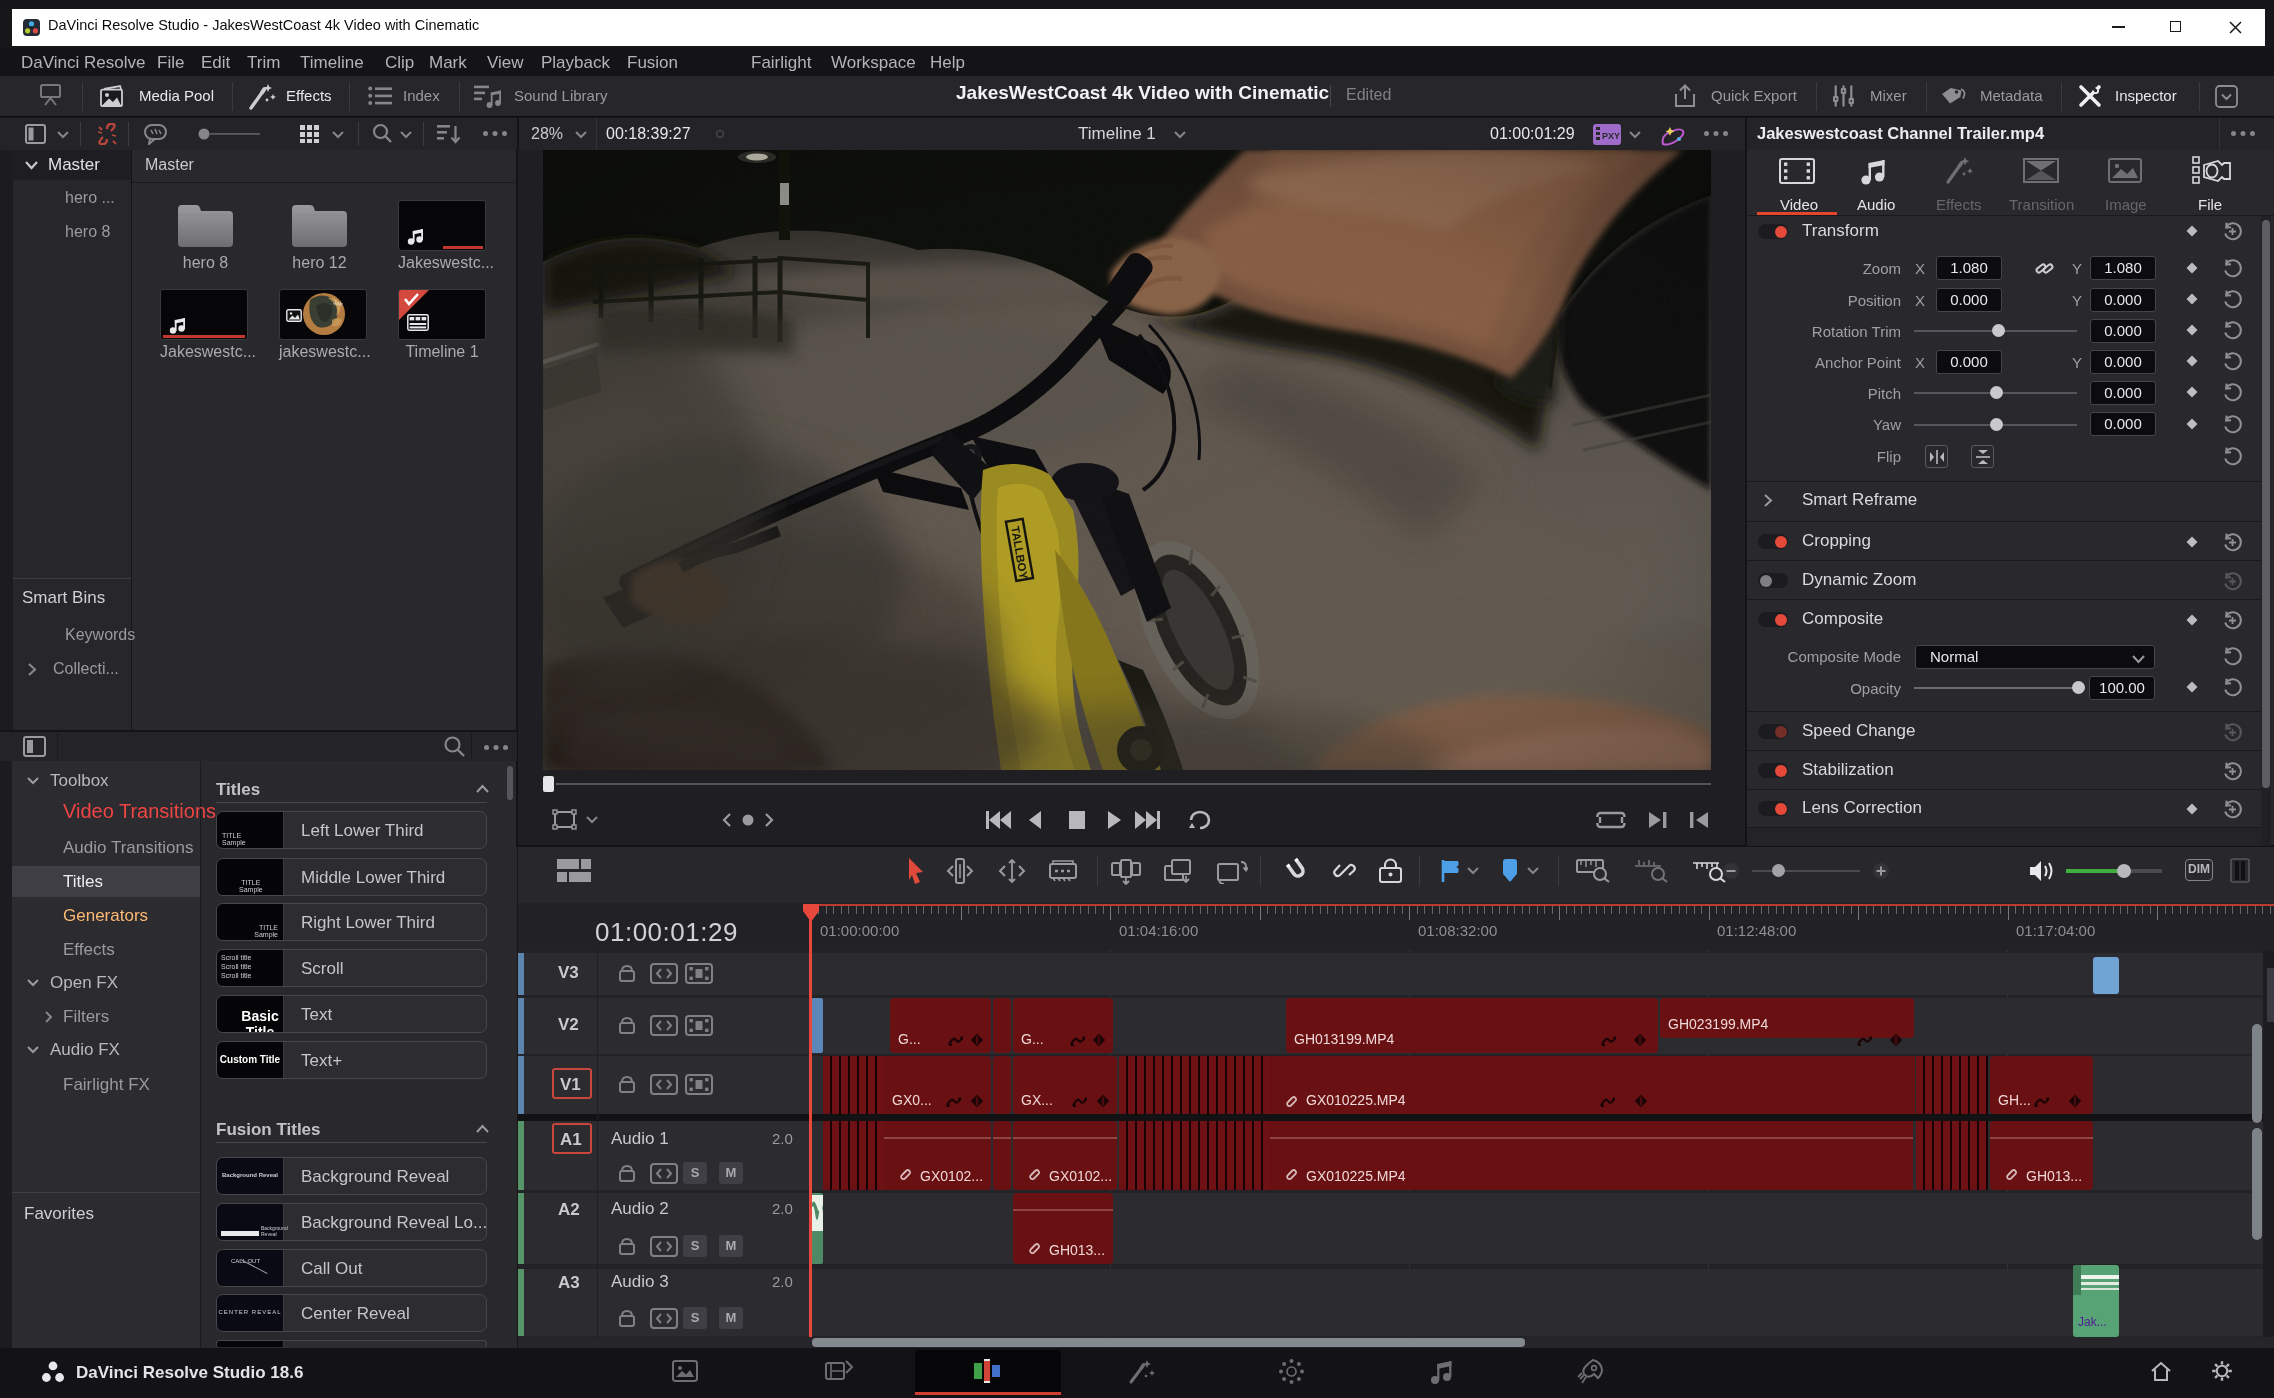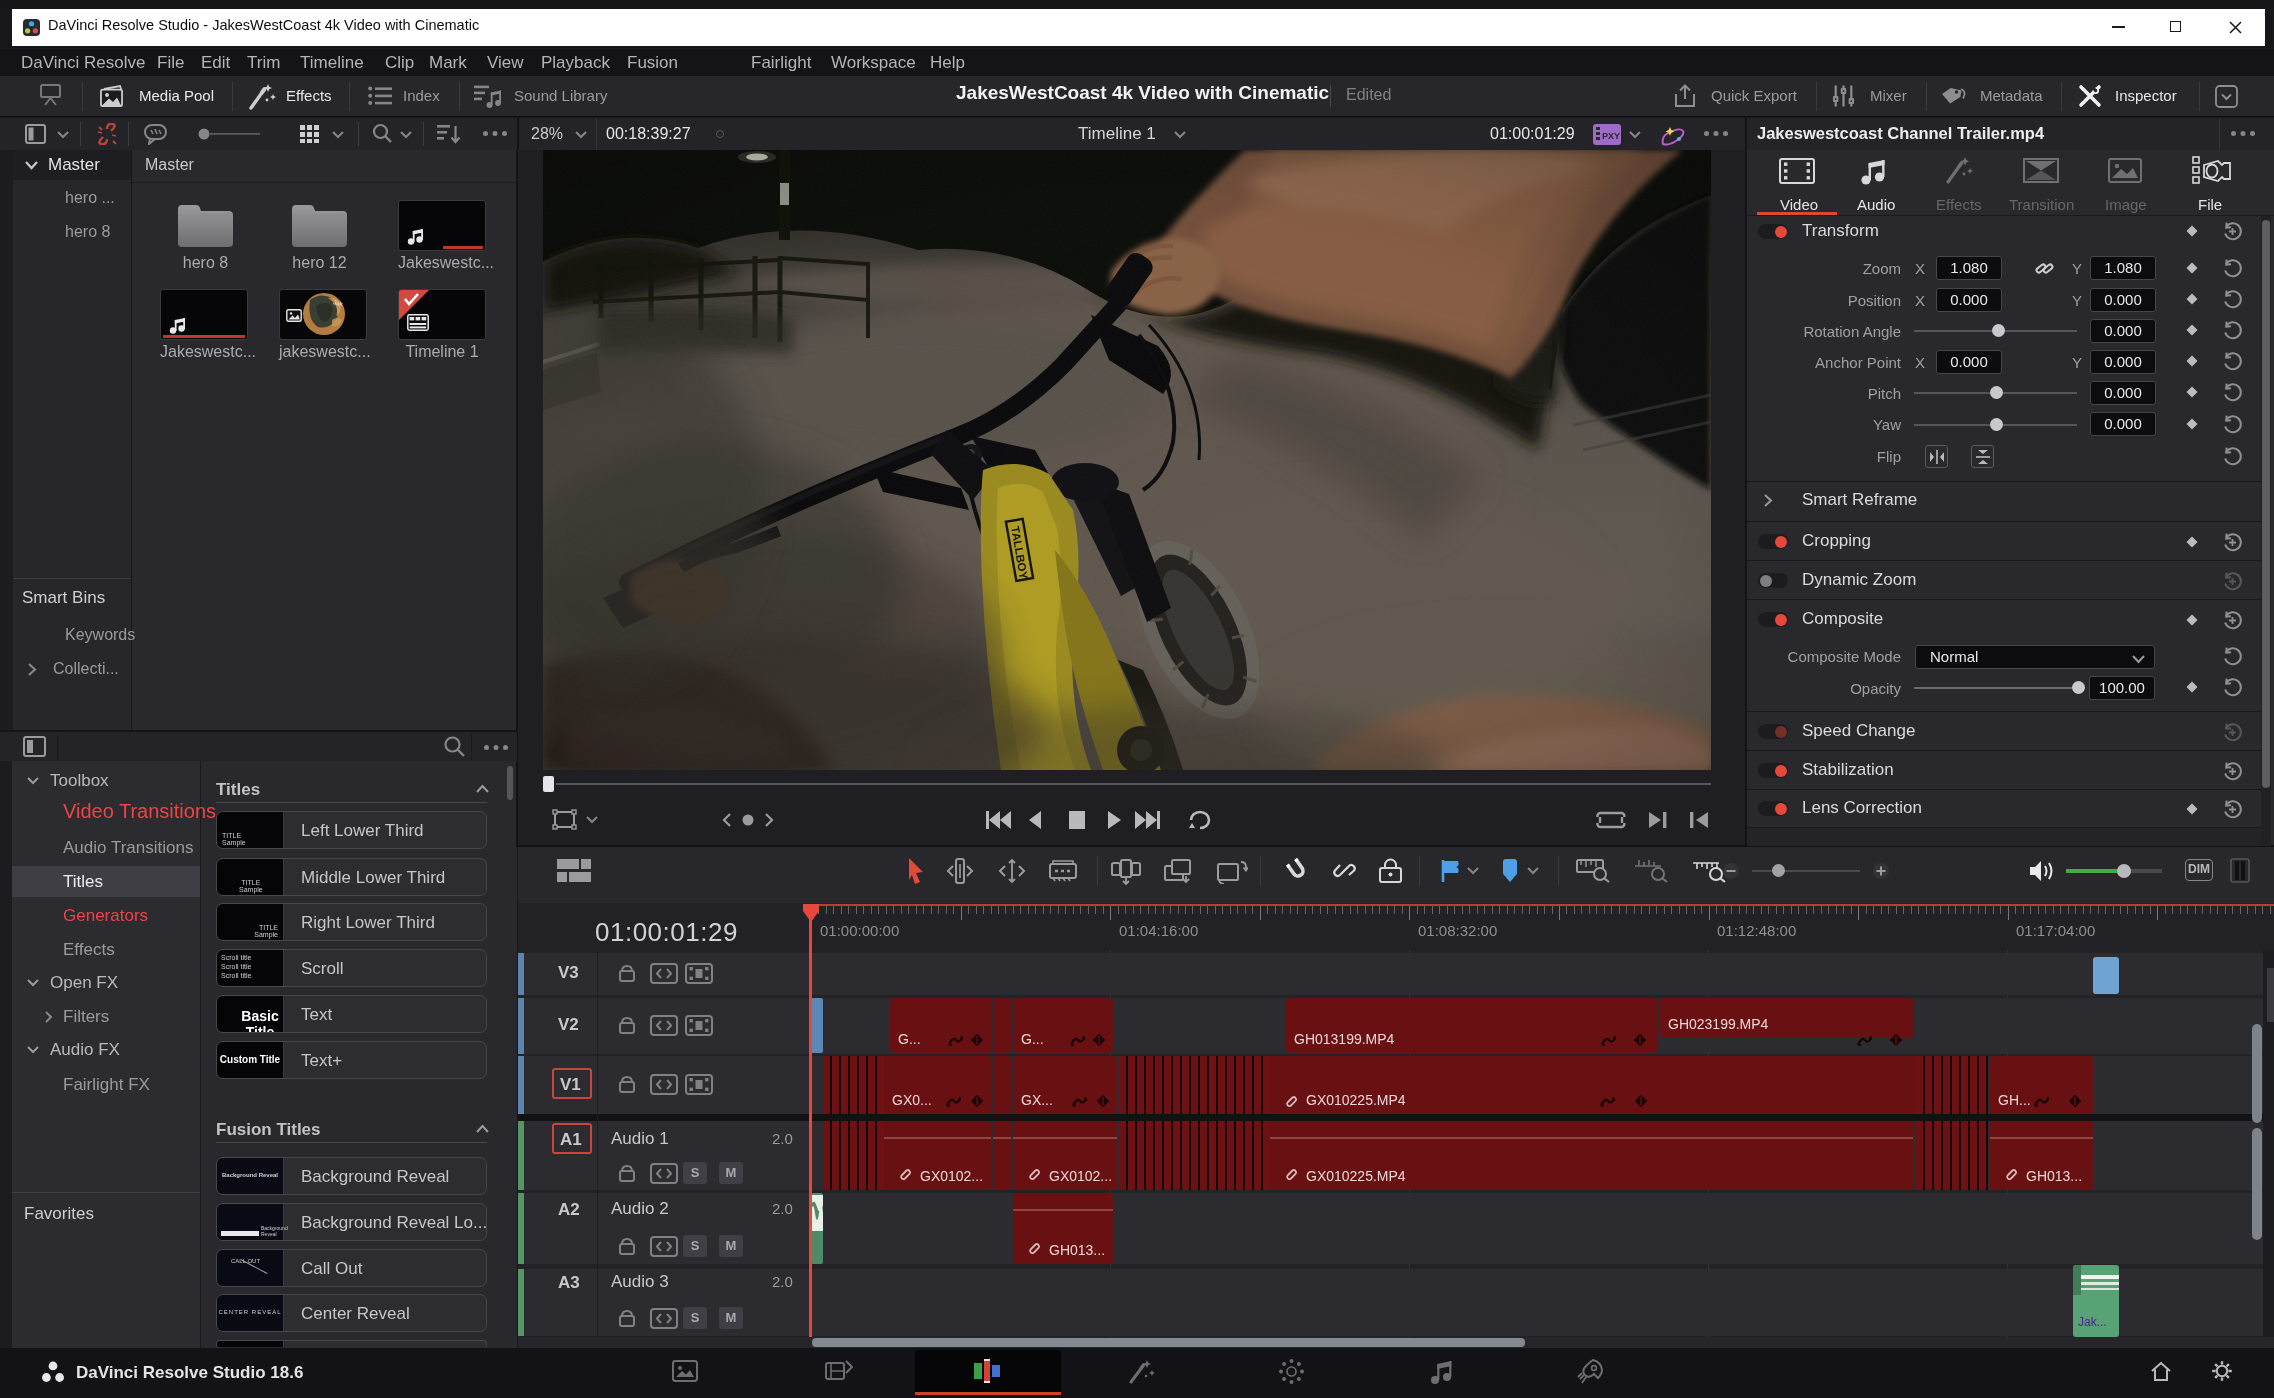--- a/index.html
+++ b/index.html
@@ -724,21 +724,21 @@
     <div class="ibox" style="left:1936px;top:288px;">0.000</div>
     <span class="ixy" style="left:2072px;top:292px;">Y</span>
     <div class="ibox" style="left:2090px;top:288px;">0.000</div>
     <svg class="idia" style="left:2186px;top:293px;">
         <use href="#dia"></use>
       </svg>
     <svg class="irst" style="left:2222px;top:289px;">
         <use href="#rst"></use>
       </svg>
 
-    <span class="ilab" style="top:323px;">Rotation Angle</span>
+    <span class="ilab" style="top:323px;">Rotation Trim</span>
     <div class="itrack" style="left:1914px;top:330px;width:163px;"></div>
     <div class="idot" style="left:1992px;top:324px;"></div>
     <div class="ibox" style="left:2090px;top:319px;">0.000</div>
     <svg class="idia" style="left:2186px;top:324px;">
         <use href="#dia"></use>
       </svg>
     <svg class="irst" style="left:2222px;top:320px;">
         <use href="#rst"></use>
       </svg>
 
@@ -912,21 +912,21 @@
     <div class="abs" style="left:200px;top:761px;width:1px;height:587px;background:#1a1a1d;"></div>
 
     <div class="abs" style="left:12px;top:866px;width:188px;height:31px;background:#3e3e44;"></div>
     <svg class="abs" style="left:26px;top:776px;" width="14" height="9" viewBox="0 0 14 9">
         <path d="M2 2 L7 7 L12 2" fill="none" stroke="#9a9a9f" stroke-width="2"></path>
       </svg>
     <span class="abs" style="left:50px;top:771px;font-size:17px;color:#b9b9bd;">Toolbox</span>
     <span class="abs" style="left:63px;top:800px;font-size:20px;color:#ef4444;">Video Transitions</span>
     <span class="abs" style="left:63px;top:838px;font-size:17px;color:#9b9b9f;">Audio Transitions</span>
     <span class="abs" style="left:63px;top:872px;font-size:17px;color:#ececee;">Titles</span>
-    <span class="abs" style="left:63px;top:906px;font-size:17px;color:#ef4444;">Generators</span>
+    <span class="abs" style="left:63px;top:906px;font-size:17px;color:#fdba74;">Generators</span>
     <span class="abs" style="left:63px;top:940px;font-size:17px;color:#9b9b9f;">Effects</span>
     <svg class="abs" style="left:26px;top:978px;" width="14" height="9" viewBox="0 0 14 9">
         <path d="M2 2 L7 7 L12 2" fill="none" stroke="#9a9a9f" stroke-width="2"></path>
       </svg>
     <span class="abs" style="left:50px;top:973px;font-size:17px;color:#b9b9bd;">Open FX</span>
     <svg class="abs" style="left:44px;top:1010px;" width="9" height="14" viewBox="0 0 9 14">
         <path d="M2 2 L7 7 L2 12" fill="none" stroke="#85858a" stroke-width="2"></path>
       </svg>
     <span class="abs" style="left:63px;top:1007px;font-size:17px;color:#9b9b9f;">Filters</span>
     <svg class="abs" style="left:26px;top:1045px;" width="14" height="9" viewBox="0 0 14 9">

